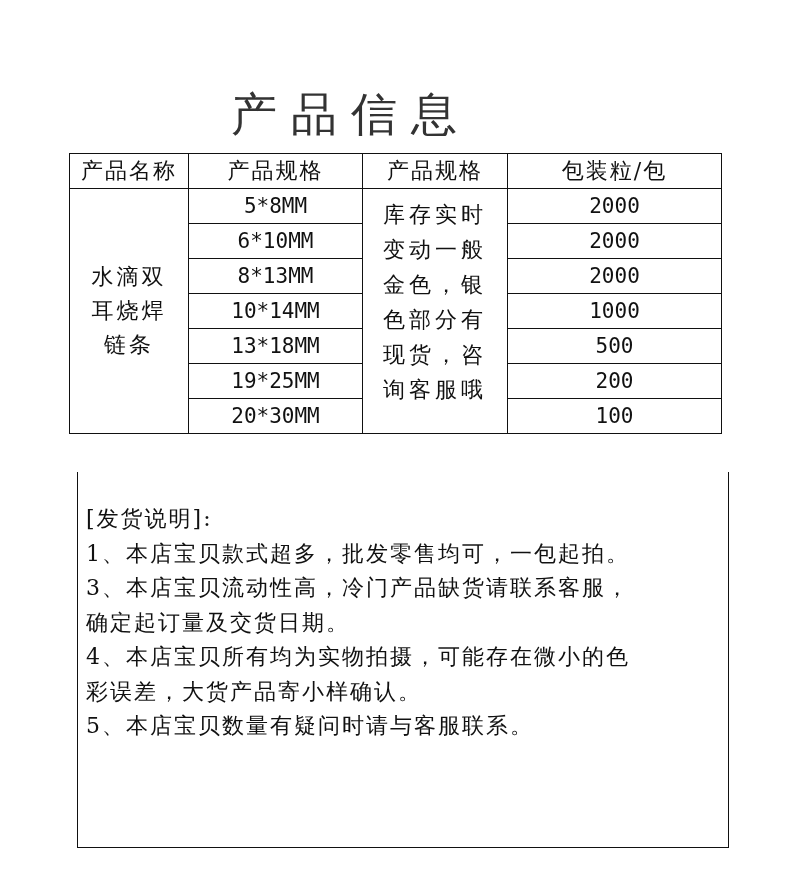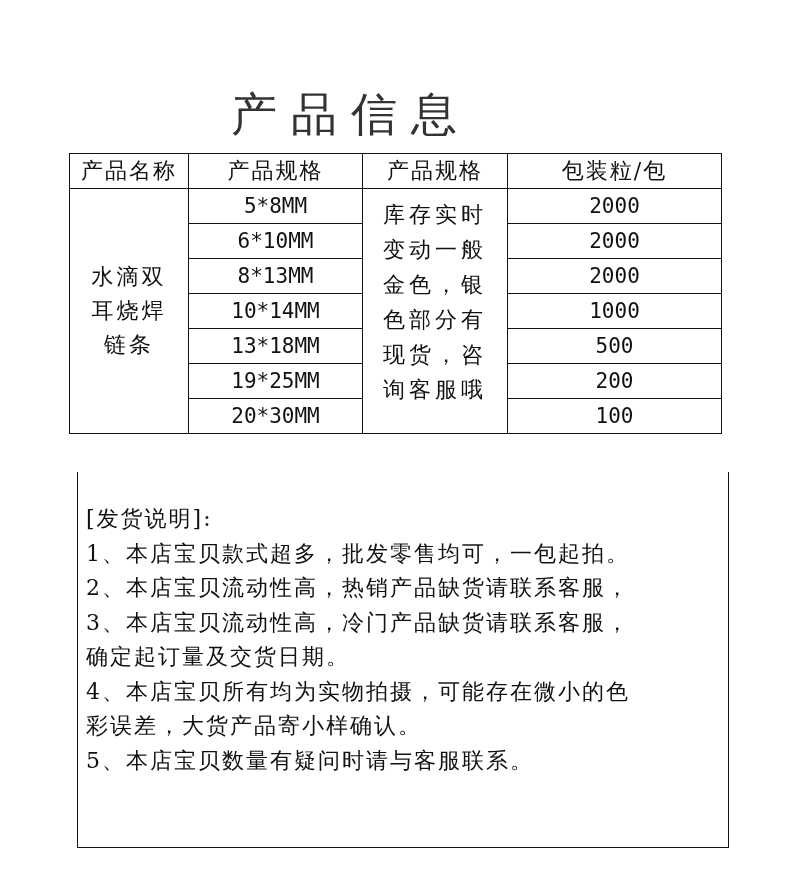--- a/index.html
+++ b/index.html
@@ -75,20 +75,19 @@
     <td class="spec">20*30MM</td>
     <td class="qty">100</td>
   </tr>
 </tbody>
   </table>
 
 <div class="notes">
   <div class="notes-inner">
     <div>[发货说明]:</div>
     <div>1、本店宝贝款式超多，批发零售均可，一包起拍。</div>
-    <div>2、本店宝贝流动性高，热销产品缺货请联系客服，</div>
     <div>3、本店宝贝流动性高，冷门产品缺货请联系客服，</div>
     <div>确定起订量及交货日期。</div>
     <div>4、本店宝贝所有均为实物拍摄，可能存在微小的色</div>
     <div>彩误差，大货产品寄小样确认。</div>
     <div>5、本店宝贝数量有疑问时请与客服联系。</div>
   </div>
 </div>
 
 </body></html>

